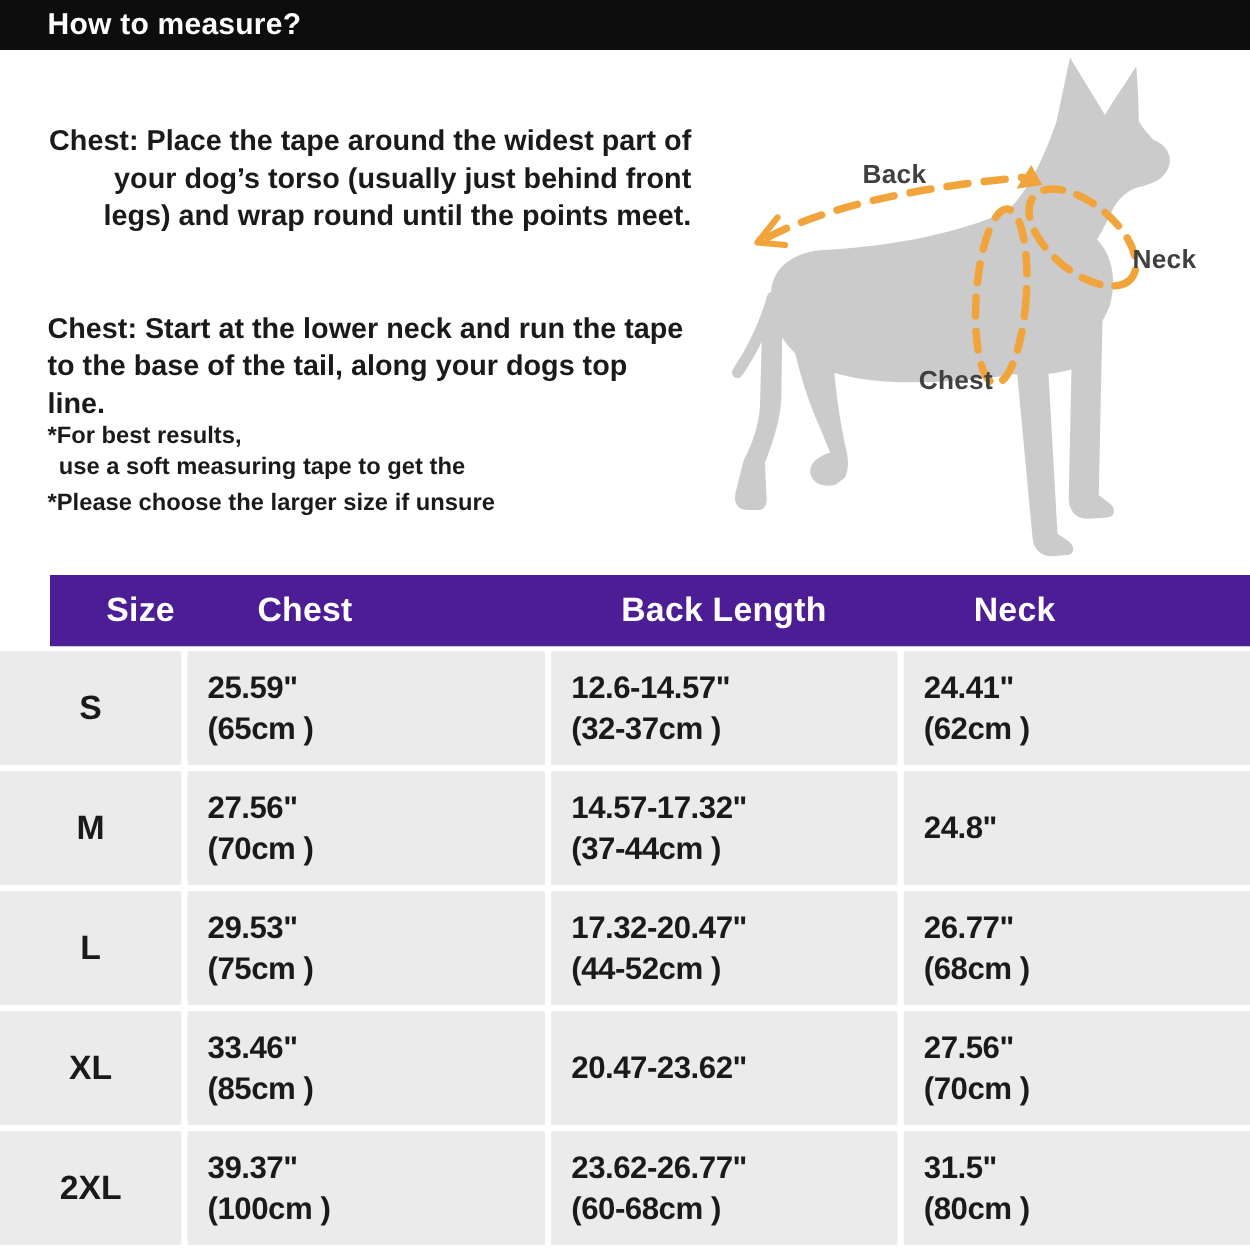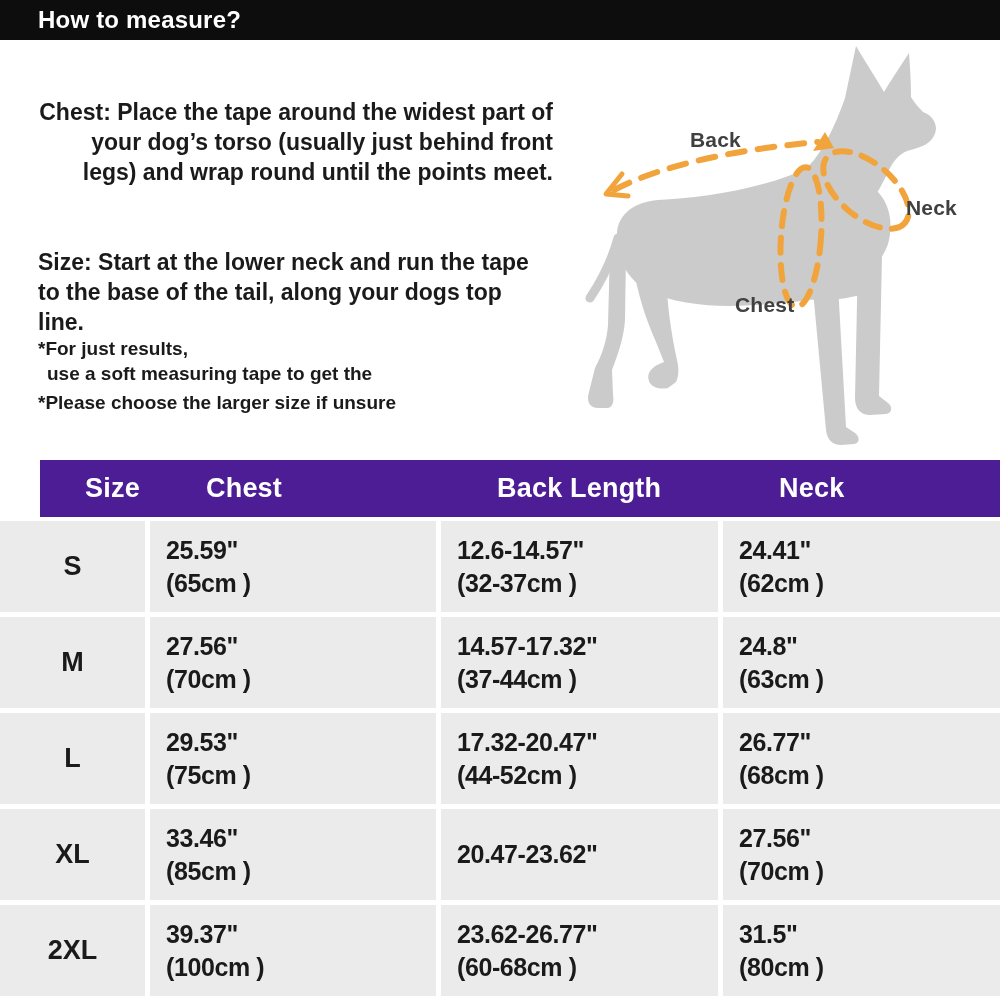--- a/index.html
+++ b/index.html
@@ -55,24 +55,24 @@
 </head>
 <body>
 
 <div class="measure-section">
 
   <div class="title-bar">
     <span class="title">How to measure?</span>
   </div>
 
   <p class="para chest">Chest: Place the tape around the widest part of your dog’s torso (usually just behind front legs) and wrap round until the points meet.</p>
-  <p class="para back">Size: Start at the lower neck and run the tape to the base of the tail, along your dogs top line.</p>
+  <p class="para back">Chest: Start at the lower neck and run the tape to the base of the tail, along your dogs top line.</p>
 
   <div class="notes">
-    <div>*For just results,</div>
+    <div>*For best results,</div>
     <div class="note-indent">use a soft measuring tape to get the</div>
     <div class="note-last">*Please choose the larger size if unsure</div>
   </div>
 
   <svg class="diagram-svg" width="1000" height="460" viewBox="0 0 1000 460">
 
     <g fill="#cbcbcb">
       <path d="M808,168 C760,190 700,198 658,200 C634,202 619,214 617,232 C615,254 624,276 646,290 C690,312 750,306 792,302 C838,298 876,278 888,244 C894,222 889,202 876,190 C858,174 830,167 808,168 Z"></path>
       <path d="M856,46 L845,98 C838,118 828,142 814,160 L794,182 C812,196 840,206 866,210 C876,196 884,181 891,166 C897,156 904,151 914,149 L920,147 C929,144 935,138 936,129 C936,121 931,115 923,112 C918,107 914,102 911,97 C911,82 910,67 909,53 C900,67 891,80 884,92 C875,77 865,61 856,46 Z"></path>
       <path d="M796,178 C830,198 862,206 884,208 C880,245 876,270 870,292 C840,302 810,302 796,296 Z"></path>
@@ -125,21 +125,20 @@
     <div class="cell val-cell">
       <span>27.56"</span>
       <span>(70cm )</span>
     </div>
     <div class="cell val-cell">
       <span>14.57-17.32"</span>
       <span>(37-44cm )</span>
     </div>
     <div class="cell val-cell">
       <span>24.8"</span>
-      <span>(63cm )</span>
     </div>
 
     <div class="cell size-cell">L</div>
     <div class="cell val-cell">
       <span>29.53"</span>
       <span>(75cm )</span>
     </div>
     <div class="cell val-cell">
       <span>17.32-20.47"</span>
       <span>(44-52cm )</span>

